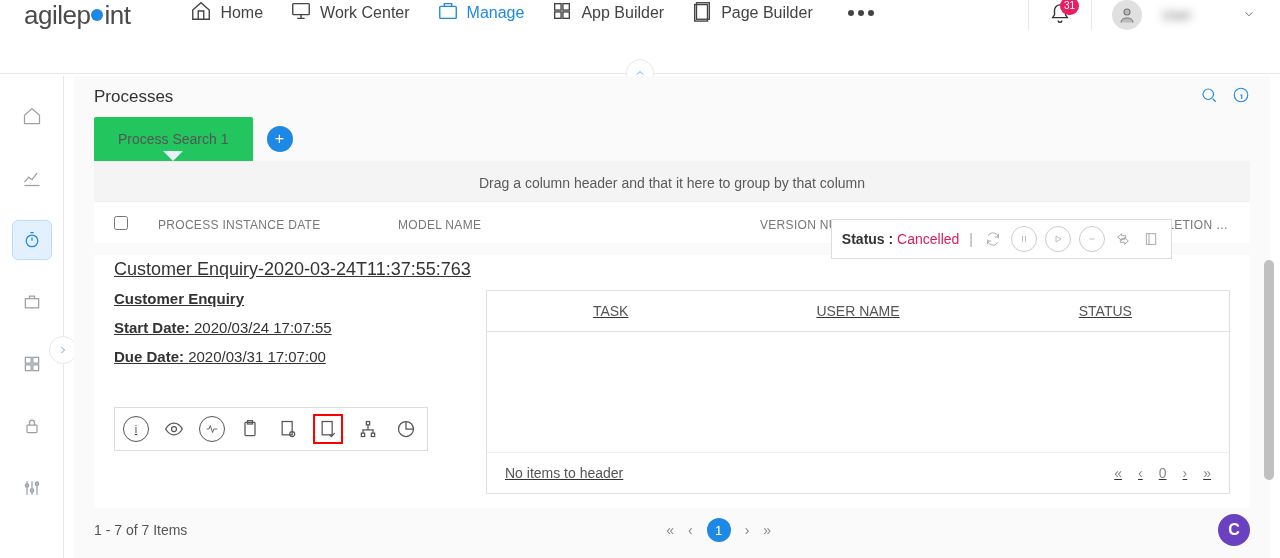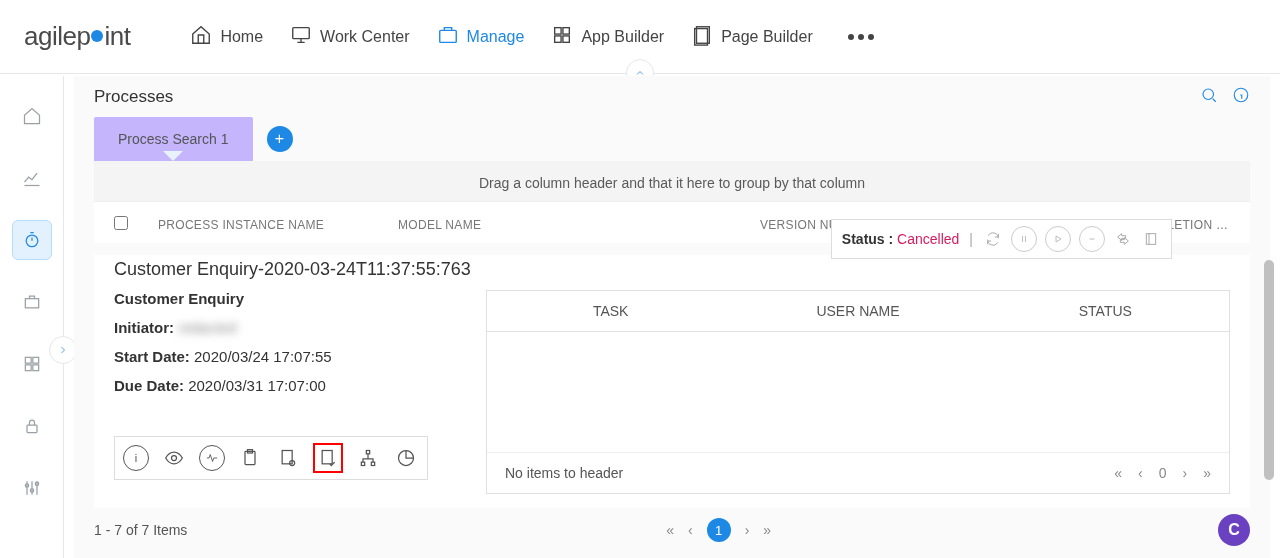--- a/index.html
+++ b/index.html
@@ -1,19 +1,19 @@
 <!DOCTYPE html>
 <html><head>
 <meta charset="utf-8">
 <style>
   * { box-sizing: border-box; margin: 0; padding: 0; }
   body { font-family: "Segoe UI", Arial, sans-serif; font-size: 14px; color: #333; background: #fff; width: 1280px; height: 558px; overflow: hidden; position: relative; }
 
   
-  .topbar { height: 74px; border-bottom: 1px solid #e5e7eb; display: flex; align-items: center; padding: 0 24px; position: relative; }
+  .topbar { height: 74px; border-bottom: 1px solid #e5e7eb; display: flex; align-items: flex-start; padding: 0 24px; position: relative; }
   .logo { font-size: 26px; font-weight: 400; color: #4a4a4a; margin-right: 60px; letter-spacing: -0.5px; }
   .logo .dot { display: inline-block; width: 12px; height: 12px; background: #1e88e5; border-radius: 50%; vertical-align: middle; margin: 0 1px; position: relative; top: -2px; }
   .topnav { display: flex; gap: 27px; align-items: center; }
   .nav-item { display: flex; gap: 8px; align-items: center; font-size: 16px; color: #444; cursor: pointer; }
   .nav-item.active { color: #1e88e5; }
   .nav-item svg { width: 22px; height: 22px; }
   .nav-more { margin-left: 8px; color: #444; }
   .nav-more-circles { display: flex; gap: 4px; }
   .nav-more-circles span { width: 6px; height: 6px; background: #444; border-radius: 50%; }
   .top-right { margin-left: auto; display: flex; align-items: center; gap: 20px; }
@@ -30,34 +30,34 @@
   .left-rail .rail-item.active { background: #e3f1ff; color: #1e88e5; border: 1px solid #b8dcff; }
   .rail-expand { position: absolute; top: 260px; right: -14px; width: 28px; height: 28px; background: #fff; border: 1px solid #e5e7eb; border-radius: 50%; display:flex;align-items:center;justify-content:center; color:#1e88e5; font-size:12px; cursor:pointer; }
 
   
   .main { position: absolute; left: 74px; right: 10px; top: 76px; bottom: 0; background: #fafafa; padding: 10px 20px 0 20px; overflow: hidden; }
   .page-head { display: flex; align-items: center; margin-bottom: 10px; }
   .page-title { font-size: 17px; color: #333; }
   .page-head-right { margin-left: auto; display:flex; gap: 14px; align-items:center; color:#1e88e5; }
 
   .tab-row { display: flex; align-items: center; gap: 14px; margin-bottom: 0; }
-  .tab { background: #c4b5fd; padding: 14px 24px; font-size: 14px; color: #555; position: relative; border-radius: 2px 2px 0 0; cursor:pointer; }
+  .tab { background: #22c55e; padding: 14px 24px; font-size: 14px; color: #555; position: relative; border-radius: 2px 2px 0 0; cursor:pointer; }
   .tab::after { content: ""; position: absolute; bottom: -10px; left: 50%; transform: translateX(-50%); border: 10px solid transparent; border-top-color: #e8f2fb; }
   .add-circle { width: 26px; height: 26px; background: #1e88e5; border-radius: 50%; display:flex; align-items:center; justify-content:center; color:#fff; font-size:16px; cursor:pointer; }
 
   .group-hint { text-align: center; color: #5a5a5a; padding: 14px 0 10px; background: #f4f4f4; font-size: 14px; }
 
   .grid-head { display: flex; align-items: center; padding: 14px 20px 10px 20px; color: #777; font-size: 12px; letter-spacing: 0.3px; background:#fff; border-top:1px solid #eee; }
   .grid-head .chk { margin-right: 30px; }
   .col { flex: 0 0 auto; }
   .c-pin { width: 240px; } .c-model { width: 150px; } .c-gap { flex: 1; }
   .c-ver { width: 110px; } .c-status { width: 60px; } .c-start { width: 110px; display:flex; gap:4px; }
   .c-due { width: 90px; } .c-comp { width: 100px; }
 
-  .row-detail { background: #fff; padding: 0 20px 14px 20px; position: relative; }
+  .row-detail { background: #fff; padding: 0 20px 14px 20px; position: relative; text-decoration: underline; }
   .instance-name { font-size: 18px; color: #333; margin-bottom: 10px; padding-top: 4px; margin-top: 12px; }
   .status-box { position: absolute; right: 78px; top: -36px; background: #fff; border: 1px solid #ddd; padding: 6px 10px; display: flex; align-items: center; gap: 8px; font-size: 14px; }
   .status-box .val { color: #d81b60; font-weight: 500; }
   .status-box .divider { color: #aaa; margin: 0 2px; }
   .status-box .ic { width: 26px; height: 26px; border: 1px solid #ccc; border-radius: 50%; display:flex;align-items:center;justify-content:center; color:#aaa; cursor:pointer; font-size:12px; }
   .status-box .ic.nocircle { border: none; width: 20px; }
 
   .body-2col { display: flex; gap: 12px; }
   .left-col { flex: 0 0 360px; display:flex; flex-direction:column; gap: 12px; }
   .kv { font-size: 15px; color: #333; }
@@ -133,20 +133,43 @@
       <span>Page Builder</span>
     </div>
     <div class="nav-item nav-more">
       <div class="nav-more-circles">
           <span></span>
           <span></span>
           <span></span>
         </div>
     </div>
   </div>
+  <div class="top-right">
+    <div class="vdiv"></div>
+    <div class="bell-wrap">
+      <span><svg width="22" height="22" viewBox="0 0 24 24">
+            <path d="M6 8a6 6 0 1112 0v5l2 3H4l2-3V8z"></path>
+            <path d="M10 19a2 2 0 004 0"></path>
+          </svg></span>
+      <div class="bell-badge">31</div>
+    </div>
+    <div class="vdiv"></div>
+    <div class="avatar">
+      <svg width="18" height="18" viewBox="0 0 24 24" class="fill-icon">
+          <circle cx="12" cy="8" r="4" fill="#bbb"></circle>
+          <path d="M4 22c0-4 4-6 8-6s8 2 8 6" fill="#bbb"></path>
+        </svg>
+    </div>
+    <div class="user-name">User</div>
+    <span style="color:#555;">
+      <svg width="14" height="14" viewBox="0 0 24 24">
+          <path d="M6 9l6 6 6-6"></path>
+        </svg>
+    </span>
+  </div>
   <div class="chevron-up-circle">
     <svg width="12" height="12" viewBox="0 0 24 24">
         <path d="M6 15l6-6 6 6"></path>
       </svg>
   </div>
 </div>
 
 <div class="left-rail">
   <div class="rail-item">
       <svg width="20" height="20" viewBox="0 0 24 24">
@@ -219,21 +242,21 @@
     <div class="tab">
       <span>Process Search 1</span>
     </div>
     <div class="add-circle">+</div>
   </div>
 
   <div class="group-hint">Drag a column header and that it here to group by that column</div>
 
   <div class="grid-head">
     <span class="chk"><input type="checkbox" style=""></span>
-    <div class="col c-pin">PROCESS INSTANCE NAME</div>
+    <div class="col c-pin">PROCESS INSTANCE DATE</div>
     <div class="col c-model">MODEL NAME</div>
     <div class="col c-gap"></div>
     <div class="col c-ver">VERSION NUM…</div>
     <div class="col c-status">STATUS</div>
     <div class="col c-start">
       <span>START DATE</span>
       <svg width="12" height="12" viewBox="0 0 24 24" style="stroke:#000;">
           <path d="M6 9l6 6 6-6"></path>
         </svg>
     </div>
@@ -277,24 +300,20 @@
             <path d="M9 4v16"></path>
           </svg>
         </span>
     </div>
 
     <div class="instance-name">Customer Enquiry-2020-03-24T11:37:55:763</div>
 
     <div class="body-2col">
       <div class="left-col">
         <div class="kv"><b>Customer Enquiry</b></div>
-        <div class="kv">
-          <b>Initiator:</b>
-          <span class="blurred">redacted</span>
-        </div>
         <div class="kv">
           <b>Start Date:</b>
           <span>2020/03/24 17:07:55</span>
         </div>
         <div class="kv">
           <b>Due Date:</b>
           <span>2020/03/31 17:07:00</span>
         </div>
 
         <div class="toolbar-box">

